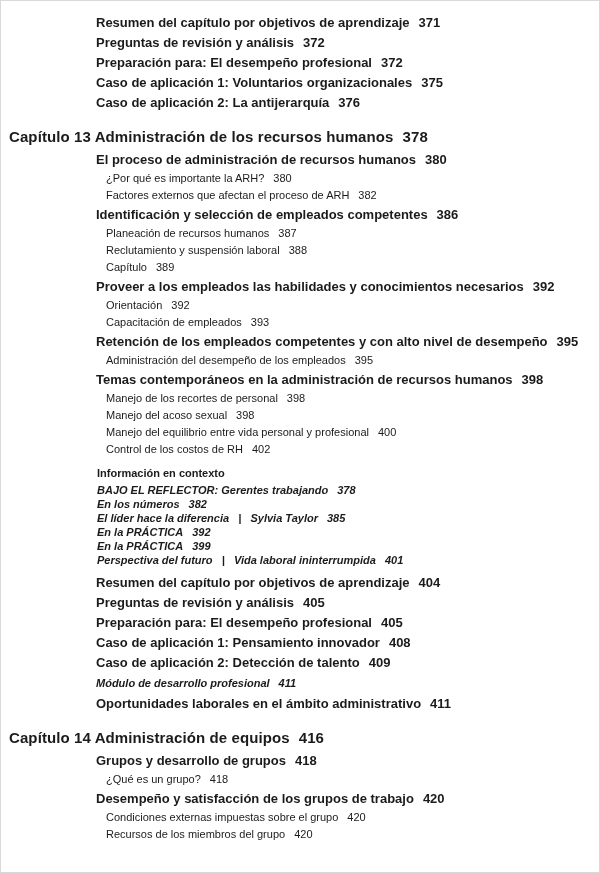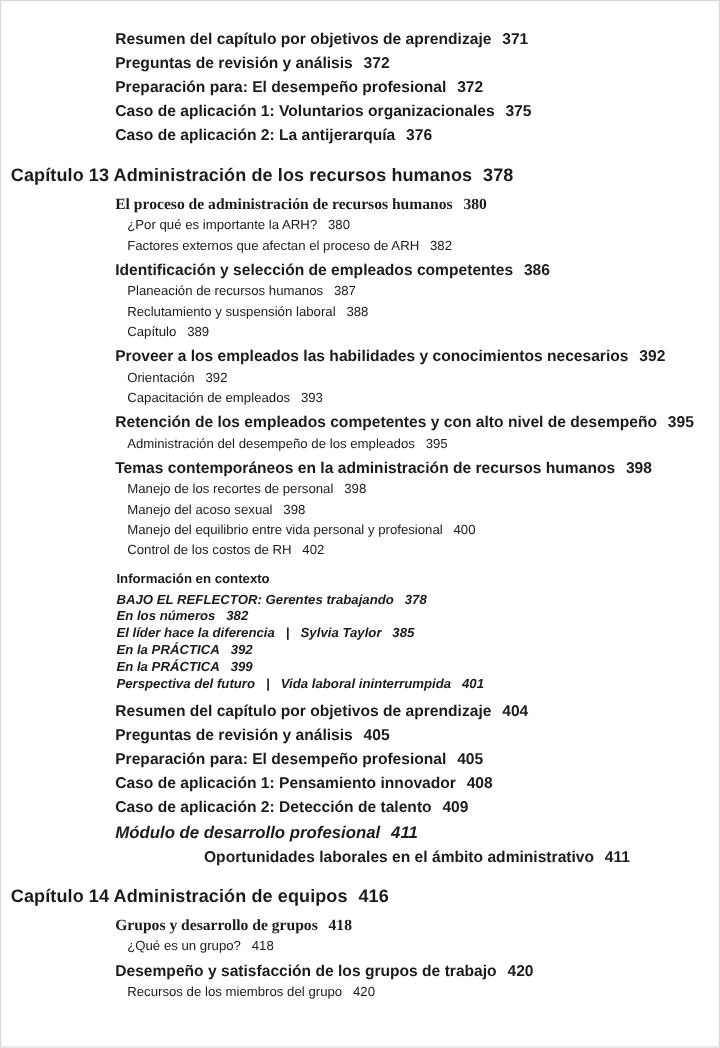--- a/index.html
+++ b/index.html
@@ -18,52 +18,52 @@
     box-sizing: border-box;
   }
   .entry { white-space: nowrap; }
   .txt { white-space: pre; }
   .pg { margin-left: 9px; white-space: pre; }
 
   .l1 {
     font-size: 13px; font-weight: bold; line-height: 15px;
     margin: 5px 0 0 95px;
   }
-  .entry.l1:first-child { margin-top: 16px; }
+  .entry.l1:first-child { margin-top: 6px; }
 
   .chapter {
     font-size: 15px; font-weight: bold; line-height: 17px;
     margin: 18px 0 0 8px;
     letter-spacing: 0.1px;
   }
-  .chapter + .l1 { margin-top: 7px; font-family: Liberation Serif, serif; }
+  .chapter + .l1 { margin-top: 7px; }
 
   .l2 {
     font-size: 11px; font-weight: normal; line-height: 13px;
     margin: 4px 0 0 105px;
   }
   .l1 + .l2 { margin-top: 5px; }
 
   .label {
     font-size: 11px; font-weight: bold; line-height: 13px;
     margin: 11px 0 0 96px;
   }
 
   .feature {
     font-size: 11px; font-weight: bold; font-style: italic; line-height: 12px;
     margin: 2px 0 0 96px;
   }
   .label + .feature { margin-top: 4px; }
   .feature + .l1 { margin-top: 9px; }
 
   .module {
-    font-size: 14px; font-weight: bold; font-style: italic; line-height: 16px;
+    font-size: 11px; font-weight: bold; font-style: italic; line-height: 16px;
     margin: 5px 0 0 95px;
   }
-  .module + .l1 { margin-top: 5px; text-align: center; }
+  .module + .l1 { margin-top: 5px; }
 </style>
 </head>
 <body>
 
 <main class="toc-page">
   <div class="toc-list" id="toc-list">
       <div class="entry l1"><span class="txt">Resumen del capítulo por objetivos de aprendizaje</span><span class="pg">371</span></div>
       <div class="entry l1"><span class="txt">Preguntas de revisión y análisis</span><span class="pg">372</span></div>
       <div class="entry l1"><span class="txt">Preparación para: El desempeño profesional</span><span class="pg">372</span></div>
       <div class="entry l1"><span class="txt">Caso de aplicación 1: Voluntarios organizacionales</span><span class="pg">375</span></div>
@@ -97,15 +97,16 @@
       <div class="entry l1"><span class="txt">Preguntas de revisión y análisis</span><span class="pg">405</span></div>
       <div class="entry l1"><span class="txt">Preparación para: El desempeño profesional</span><span class="pg">405</span></div>
       <div class="entry l1"><span class="txt">Caso de aplicación 1: Pensamiento innovador</span><span class="pg">408</span></div>
       <div class="entry l1"><span class="txt">Caso de aplicación 2: Detección de talento</span><span class="pg">409</span></div>
       <div class="entry module"><span class="txt">Módulo de desarrollo profesional</span><span class="pg">411</span></div>
       <div class="entry l1"><span class="txt">Oportunidades laborales en el ámbito administrativo</span><span class="pg">411</span></div>
       <div class="entry chapter"><span class="txt">Capítulo 14 Administración de equipos</span><span class="pg">416</span></div>
       <div class="entry l1"><span class="txt">Grupos y desarrollo de grupos</span><span class="pg">418</span></div>
       <div class="entry l2"><span class="txt">¿Qué es un grupo?</span><span class="pg">418</span></div>
       <div class="entry l1"><span class="txt">Desempeño y satisfacción de los grupos de trabajo</span><span class="pg">420</span></div>
+      <div class="entry l2"><span class="txt">Condiciones externas impuestas sobre el grupo</span><span class="pg">420</span></div>
       <div class="entry l2"><span class="txt">Recursos de los miembros del grupo</span><span class="pg">420</span></div>
     </div>
 </main>
 
 </body></html>

